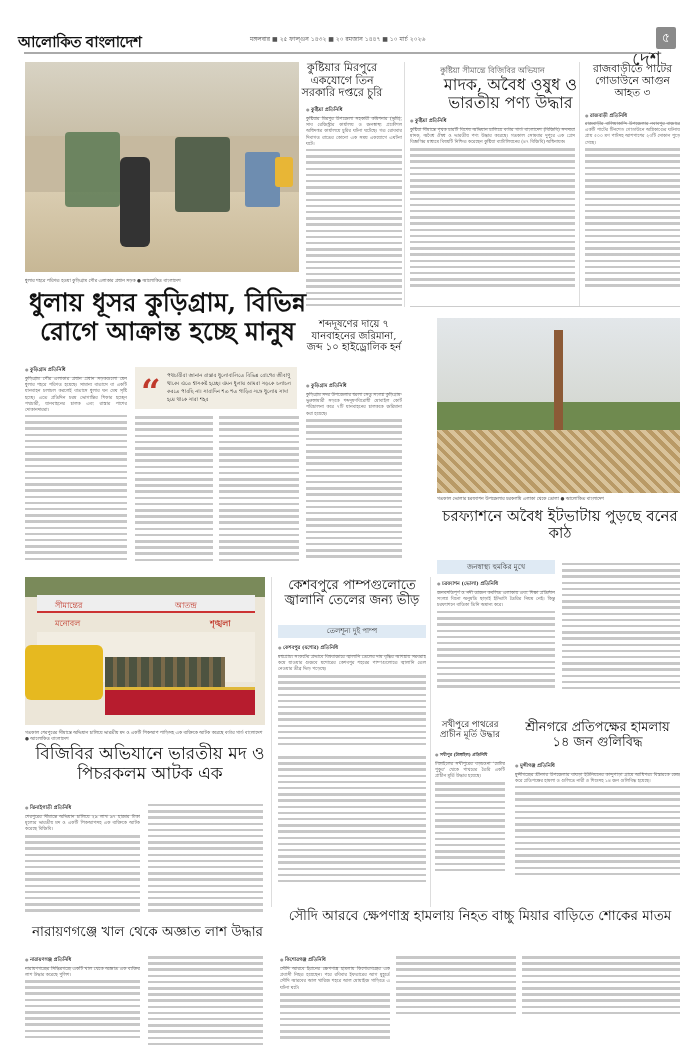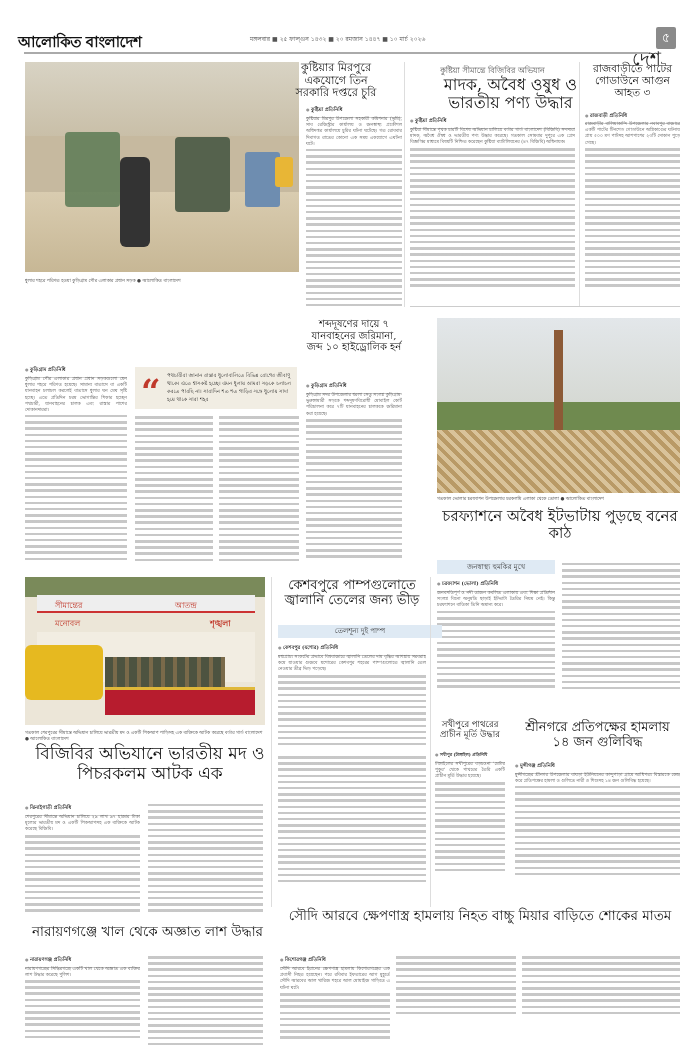--- a/index.html
+++ b/index.html
@@ -42,21 +42,21 @@
   <div class="sky"></div>
   <div class="ground"></div>
   <div class="abs" style="left:40px;top:70px;width:55px;height:75px;background:#5c7a55;border-radius:4px;opacity:.85"></div>
   <div class="abs" style="left:150px;top:75px;width:55px;height:75px;background:#55624d;border-radius:4px;"></div>
   <div class="abs" style="left:220px;top:90px;width:35px;height:55px;background:#6e8db0;border-radius:3px;"></div>
   <div class="abs" style="left:95px;top:95px;width:30px;height:90px;background:#333;border-radius:6px;"></div>
   <div class="abs" style="left:250px;top:95px;width:18px;height:30px;background:#e8b636;border-radius:3px;"></div>
 </div>
 <div class="abs caption" style="left:25px;top:278px;width:280px;">ধুলার শহরে পরিণত হওয়া কুড়িগ্রাম পৌর এলাকার প্রধান সড়ক ● আলোকিত বাংলাদেশ</div>
 
-<div class="abs hl" style="left:288px;top:62px;width:96px;font-size:11px;">কুষ্টিয়ার মিরপুরে একযোগে তিন সরকারি দপ্তরে চুরি</div>
+<div class="abs hl" style="left:294px;top:62px;width:96px;font-size:11px;">কুষ্টিয়ার মিরপুরে একযোগে তিন সরকারি দপ্তরে চুরি</div>
 <div class="abs byline" style="left:306px;top:106px;width:96px;">কুষ্টিয়া প্রতিনিধি</div>
 <div class="abs body" style="left:306px;top:116px;width:96px;height:196px;">
   <p>কুষ্টিয়ার মিরপুর উপজেলা সহকারী কমিশনার (ভূমি), সাব রেজিস্ট্রার কার্যালয় ও জনস্বাস্থ্য প্রকৌশল অধিদপ্তর কার্যালয়ে চুরির ঘটনা ঘটেছে। গত রোববার দিবাগত রাতের কোনো এক সময় একযোগে এঘটনা ঘটে।</p>
   <div class="fill" style="height:160px;margin-top:2px;"></div>
 </div>
 
 <div class="abs kicker" style="left:410px;top:64px;width:165px;font-size:8px;">কুষ্টিয়া সীমান্তে বিজিবির অভিযান</div>
 <div class="abs hl" style="left:428px;top:76px;width:165px;font-size:16px;">মাদক, অবৈধ ওষুধ ও ভারতীয় পণ্য উদ্ধার</div>
 <div class="abs byline" style="left:410px;top:117px;width:165px;">কুষ্টিয়া প্রতিনিধি</div>
 <div class="abs body" style="left:410px;top:127px;width:165px;height:170px;">
@@ -65,20 +65,22 @@
 </div>
 
 <div class="abs hl" style="left:585px;top:62px;width:95px;font-size:10.5px;">রাজবাড়ীতে পাটের গোডাউনে আগুন আহত ৩</div>
 <div class="abs byline" style="left:585px;top:112px;width:95px;">রাজবাড়ী প্রতিনিধি</div>
 <div class="abs body" style="left:585px;top:121px;width:95px;height:180px;">
   <p>রাজবাড়ীর বালিয়াকান্দি উপজেলার নবাবপুর বাজারে একটি পাটের টিনশেড গোডাউনে অগ্নিকাণ্ডের ঘটনায় প্রায় ৫০০ মণ পাটসহ আশপাশের ২৩টি দোকান পুড়ে গেছে।</p>
   <div class="fill" style="height:140px;margin-top:2px;"></div>
 </div>
 
 <div class="abs hl" style="left:25px;top:288px;width:285px;font-size:25px;font-weight:bold;line-height:29px;">
+  <div style="white-space:nowrap;">ধুলায় ধূসর কুড়িগ্রাম, বিভিন্ন</div>
+  <div>রোগে আক্রান্ত হচ্ছে মানুষ</div>
 </div>
 
 <div class="abs hl" style="left:306px;top:318px;width:96px;font-size:10px;">শব্দদূষণের দায়ে ৭ যানবাহনের জরিমানা, জব্দ ১০ হাইড্রোলিক হর্ন</div>
 <div class="abs byline" style="left:306px;top:382px;width:96px;">কুড়িগ্রাম প্রতিনিধি</div>
 <div class="abs body" style="left:306px;top:392px;width:96px;height:168px;">
   <p>কুড়িগ্রাম সদর উপজেলার ধরলা সেতু সংলগ্ন কুড়িগ্রাম-ভুরুঙ্গামারী সড়কে শব্দদূষণবিরোধী মোবাইল কোর্ট পরিচালনা করে ৭টি যানবাহনের চালককে জরিমানা করা হয়েছে।</p>
   <div class="fill" style="height:140px;margin-top:2px;"></div>
 </div>
 
 <div class="abs photo" style="left:437px;top:318px;width:243px;height:175px;background:#c9b183;">
@@ -127,21 +129,21 @@
 <div class="abs caption" style="left:25px;top:730px;width:240px;">গতকাল শেরপুরের সীমান্তে অভিযান চালিয়ে ভারতীয় মদ ও একটি পিকআপ পাড়িসহ এক ব্যক্তিকে আটক করেছে বর্ডার গার্ড বাংলাদেশ ● আলোকিত বাংলাদেশ</div>
 <div class="abs hl" style="left:25px;top:744px;width:250px;font-size:17px;">বিজিবির অভিযানে ভারতীয় মদ ও পিচরকলম আটক এক</div>
 <div class="abs byline" style="left:25px;top:804px;width:115px;">ঝিনাইগাতী প্রতিনিধি</div>
 <div class="abs body" style="left:25px;top:814px;width:115px;height:102px;">
   <p>শেরপুরের সীমান্তে অভিযান চালিয়ে ২৯ লাখ ৯৭ হাজার টাকা মূল্যের ভারতীয় মদ ও একটি পিকআপসহ এক ব্যক্তিকে আটক করেছে বিজিবি।</p>
   <div class="fill" style="height:80px;margin-top:2px;"></div>
 </div>
 <div class="abs body fill" style="left:148px;top:804px;width:115px;height:112px;"></div>
 
 <div class="abs hl" style="left:278px;top:578px;width:148px;font-size:13px;">কেশবপুরে পাম্পগুলোতে জ্বালানি তেলের জন্য ভীড়</div>
-<div class="abs subhead-box" style="left:278px;top:625px;width:164px;height:13px;font-size:7px;line-height:13px;">তেলশূন্য দুই পাম্প</div>
+<div class="abs subhead-box" style="left:278px;top:625px;width:148px;height:13px;font-size:7px;line-height:13px;">তেলশূন্য দুই পাম্প</div>
 <div class="abs byline" style="left:278px;top:644px;width:148px;">কেশবপুর (যশোর) প্রতিনিধি</div>
 <div class="abs body" style="left:278px;top:654px;width:148px;height:100px;">
   <p>মধ্যপ্রাচ্য সংকটের প্রভাবে বিশ্ববাজারে জ্বালানি তেলের দাম বৃদ্ধির আশঙ্কায় সরবরাহ কমে যাওয়ার গুজবে যশোরের কেশবপুর শহরের পাম্পগুলোতে জ্বালানি তেল নেওয়ার তীব্র ভিড় পড়েছে।</p>
   <div class="fill" style="height:70px;margin-top:2px;"></div>
 </div>
 <div class="abs body fill" style="left:278px;top:756px;width:148px;height:128px;"></div>
 
 <div class="abs hl" style="left:435px;top:720px;width:70px;font-size:8.5px;">সখীপুরে পাথরের প্রাচীন মূর্তি উদ্ধার</div>
 <div class="abs byline" style="left:435px;top:752px;width:70px;font-size:4.3px;">সখীপুর (টাঙ্গাইল) প্রতিনিধি</div>
 <div class="abs body" style="left:435px;top:761px;width:70px;height:125px;">

